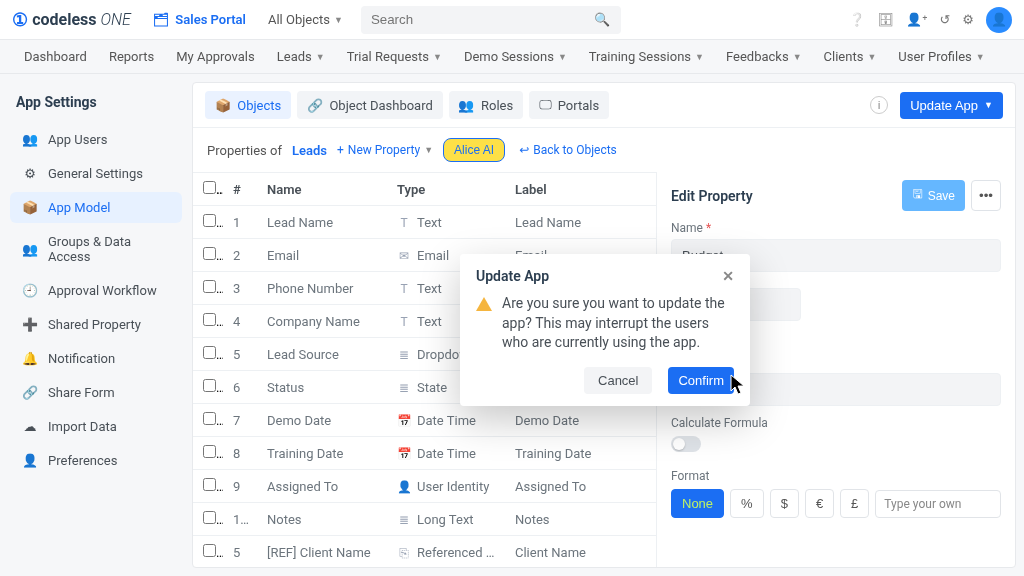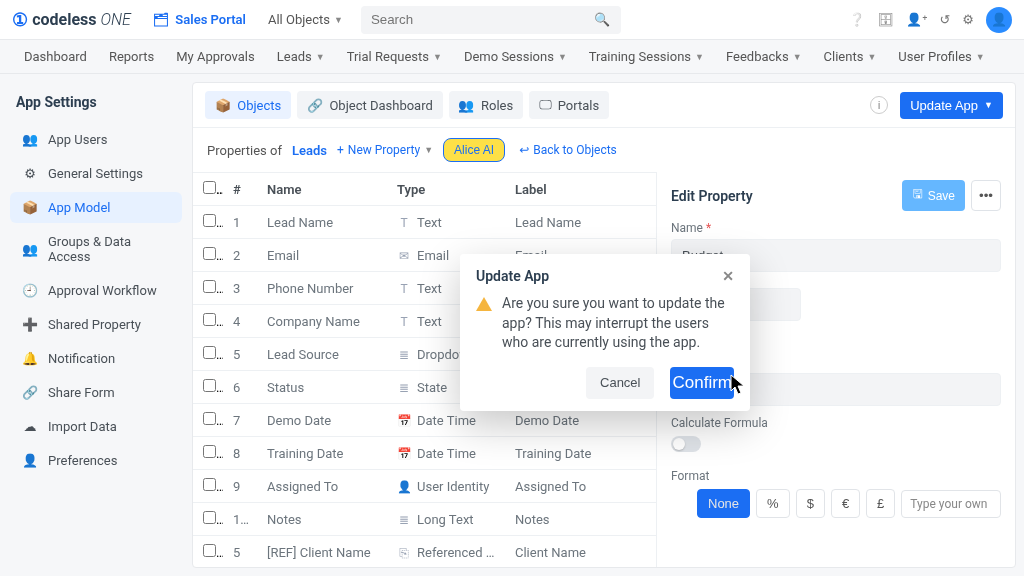--- a/index.html
+++ b/index.html
@@ -164,21 +164,21 @@
   }
   .toggle {
     width:30px;height:16px;border-radius:10px;background:#dfe3e8;position:relative;display:inline-block;margin-top:6px;
   }
   .toggle::after{content:"";position:absolute;width:12px;height:12px;border-radius:50%;background:#fff;top:2px;left:2px;box-shadow:0 1px 2px rgba(0,0,0,.2);}
   .fmt-row{ display:flex; gap:6px; align-items:center; margin-top:6px;}
   .fmt-btn{
     border:1px solid #e1e4e8; background:#fff; border-radius:4px; padding:6px 10px; color:#555; cursor:pointer;
     font-size:13px;
   }
-  .fmt-btn.primary{ background:#1b6ef3; color:#e5e5e5; border-color:#1b6ef3;margin-left:26px;}
+  .fmt-btn.primary{ background:#1b6ef3; color:#bef264; border-color:#1b6ef3;}
   .fmt-own{ border:1px solid #e1e4e8; border-radius:4px; padding:6px 8px; color:#888; flex:1; font-size:12px;}
 
   
   .modal {
     position:absolute;
     left:460px; top:254px;
     width:290px;
     background:#fff;
     border-radius:4px;
     box-shadow:0 14px 40px rgba(0,0,0,.22);
@@ -186,21 +186,21 @@
     z-index:50;
   }
   .modal h5{ font-size:14px; color:#2c3e50; font-weight:600; margin-bottom:10px; display:flex; justify-content:space-between;}
   .modal .body { display:flex; gap:10px; align-items:flex-start;}
   .warn-icon{
     width:0;height:0;border-left:8px solid transparent;border-right:8px solid transparent;border-bottom:14px solid #f5b53f;margin-top:3px;flex-shrink:0;
   }
   .modal p{ font-size:14px; color:#495057; line-height:1.4;}
   .modal .actions{ display:flex; justify-content:flex-end; gap:16px; margin-top:14px;}
   .btn-cancel{ background:#f3f4f6; border:0; border-radius:4px; padding:6px 14px; color:#495057; cursor:pointer; font-size:13px;}
-  .btn-confirm{ background:#1b6ef3; border:0; border-radius:4px; padding:6px 2px; color:#fff; cursor:pointer; font-size:17px;}
+  .btn-confirm{ background:#1b6ef3; border:0; border-radius:4px; padding:6px 10px; color:#fff; cursor:pointer; font-size:13px;}
 
   .cursor-img {
     position:absolute; left:730px; top:374px; z-index:60;
     width:16px;height:22px;
   }
   .cursor-img svg{width:100%;height:100%;}
 
   .ro-chip{ color:#6c757d; font-size:12px; margin-top:10px;}
 </style>
 </head>

